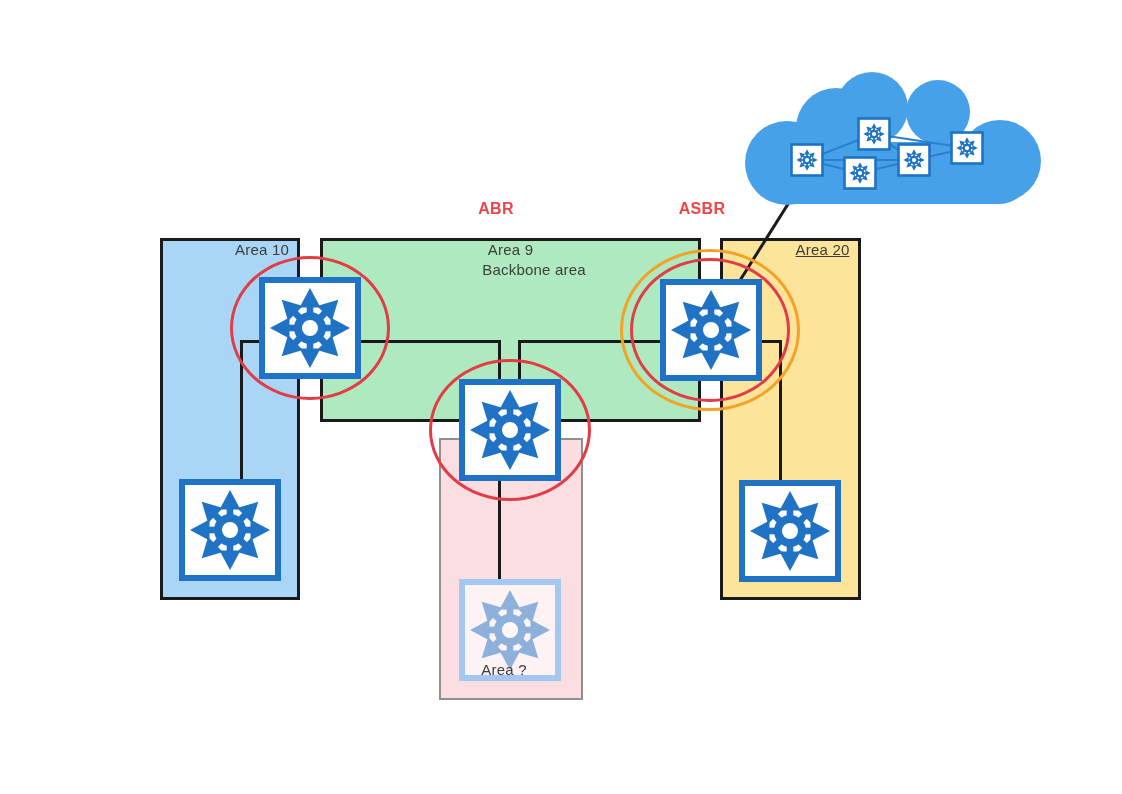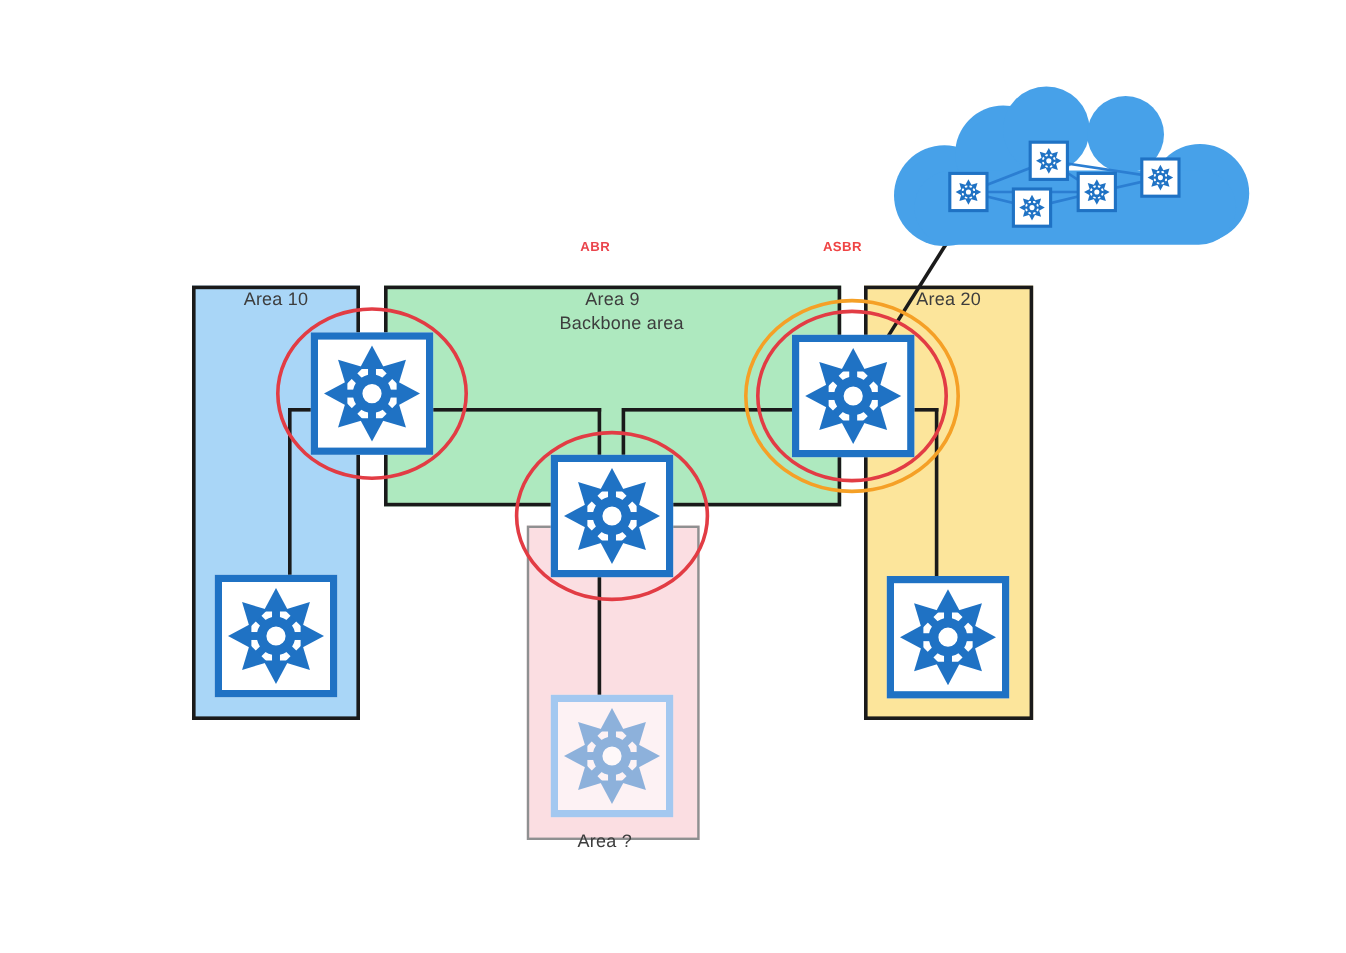--- a/index.html
+++ b/index.html
@@ -7,26 +7,26 @@
     position:relative;width:1122px;height:794px;background:#ffffff;
     font-family:"Liberation Sans",sans-serif;overflow:hidden;
   }
   .area{position:absolute;box-sizing:border-box;border:3px solid #1a1a1a;}
   .area-10{left:160px;top:238px;width:140px;height:362px;background:#a9d6f7;}
   .area-0{left:320px;top:238px;width:381px;height:184px;background:#aee9bf;}
   .area-20{left:720px;top:238px;width:141px;height:362px;background:#fce59b;}
   .area-q{left:439px;top:438px;width:144px;height:262px;background:#fbdee2;border:2px solid #8f9091;}
 
   .lbl{position:absolute;text-align:center;font-size:15px;color:#3d3d3d;letter-spacing:.2px;}
-  .lbl-area10{left:160px;top:241px;width:140px;}
+  .lbl-area10{left:160px;top:241px;width:140px;padding-left:32px;}
   .lbl-area0{left:320px;top:241px;width:381px;}
-  .lbl-area0-sub{left:312px;top:261px;width:412px;}
-  .lbl-area20{left:720px;top:241px;width:141px;}
-  .lbl-areaq{left:439px;top:693px;width:130px;}
-  .tag{position:absolute;font-size:11px;font-weight:600;text-align:center;letter-spacing:.3px;}
+  .lbl-area0-sub{left:328px;top:261px;width:412px;}
+  .lbl-area20{left:752px;top:241px;width:141px;text-decoration:underline;}
+  .lbl-areaq{left:439px;top:661px;width:130px;}
+  .tag{position:absolute;font-size:16px;font-weight:600;text-align:center;letter-spacing:.3px;}
   .tag-abr{left:446px;top:200px;width:100px;color:#ea454d;}
   .tag-asbr{left:652px;top:200px;width:100px;color:#ef4444;}
 
   .seg{position:absolute;background:#1a1a1a;}
   .diag-svg{position:absolute;left:720px;top:175px;width:90px;height:115px;}
 
   .ellipse{position:absolute;box-sizing:border-box;border-radius:50%;border:3px solid #e23c44;}
   .e-left{left:230px;top:256px;width:160px;height:144px;}
   .e-mid{left:429px;top:359px;width:162px;height:142px;}
   .e-asbr-outer{left:620px;top:249px;width:180px;height:162px;border-color:#f5a026;}

